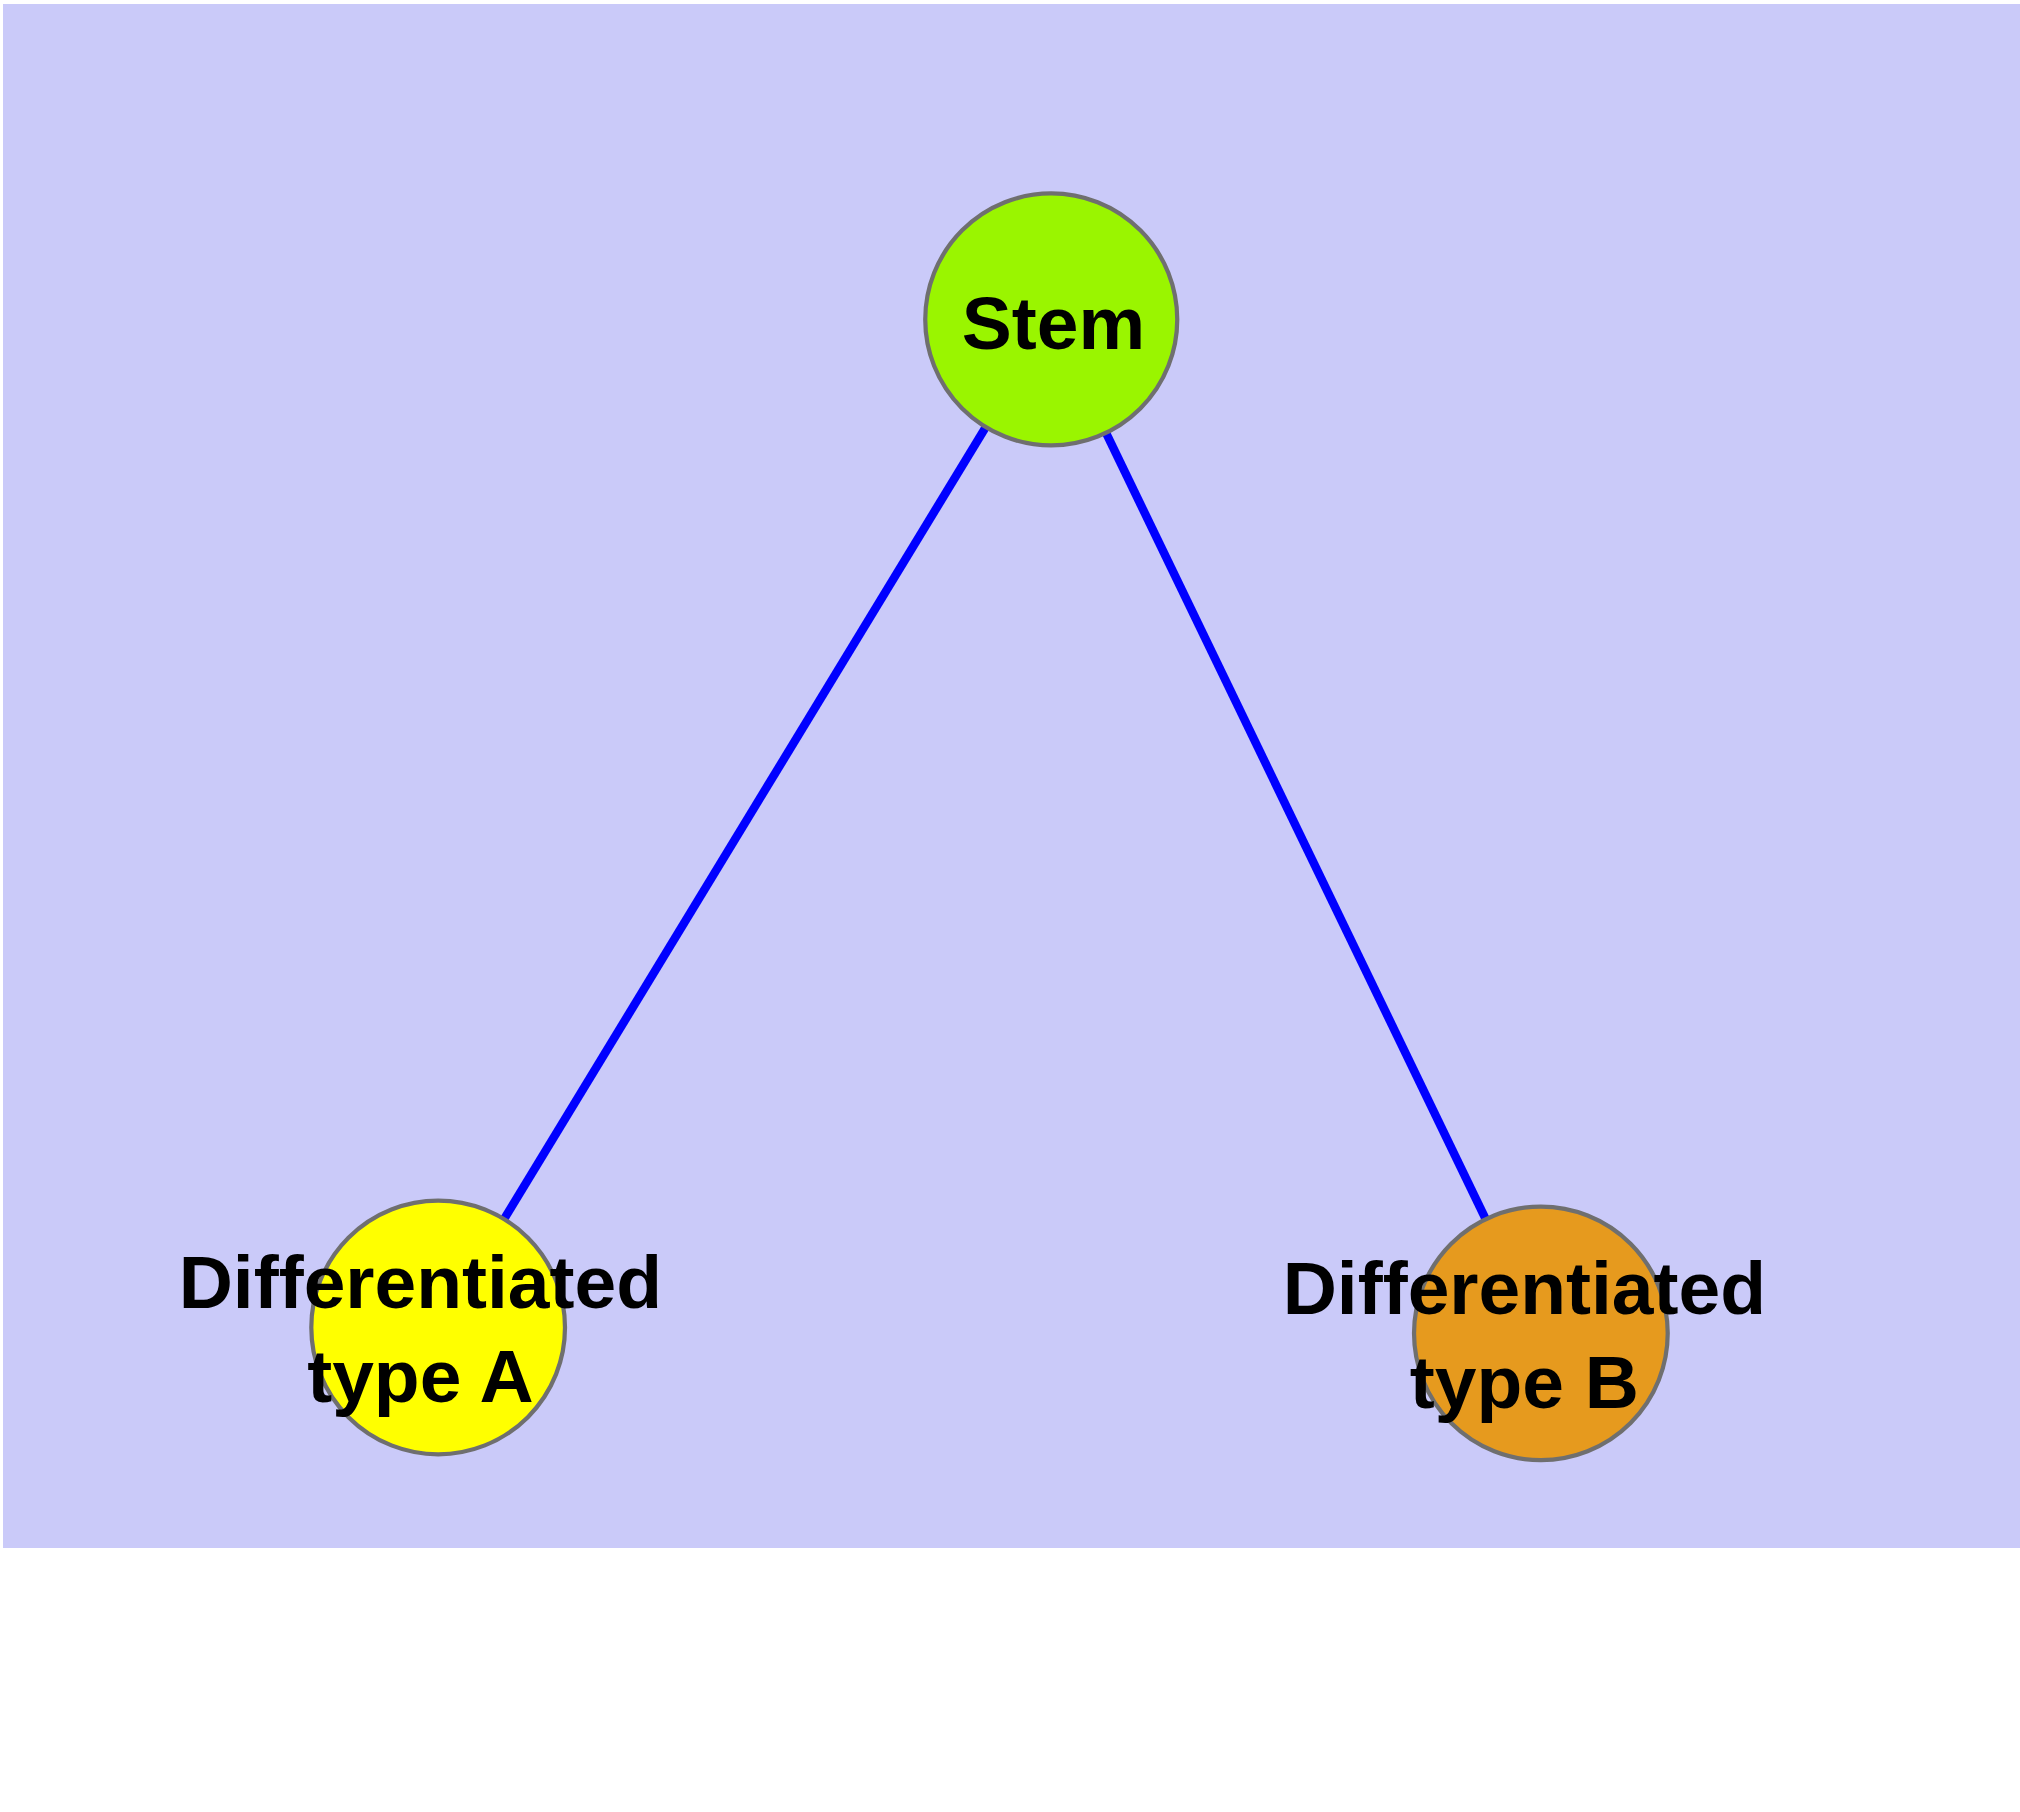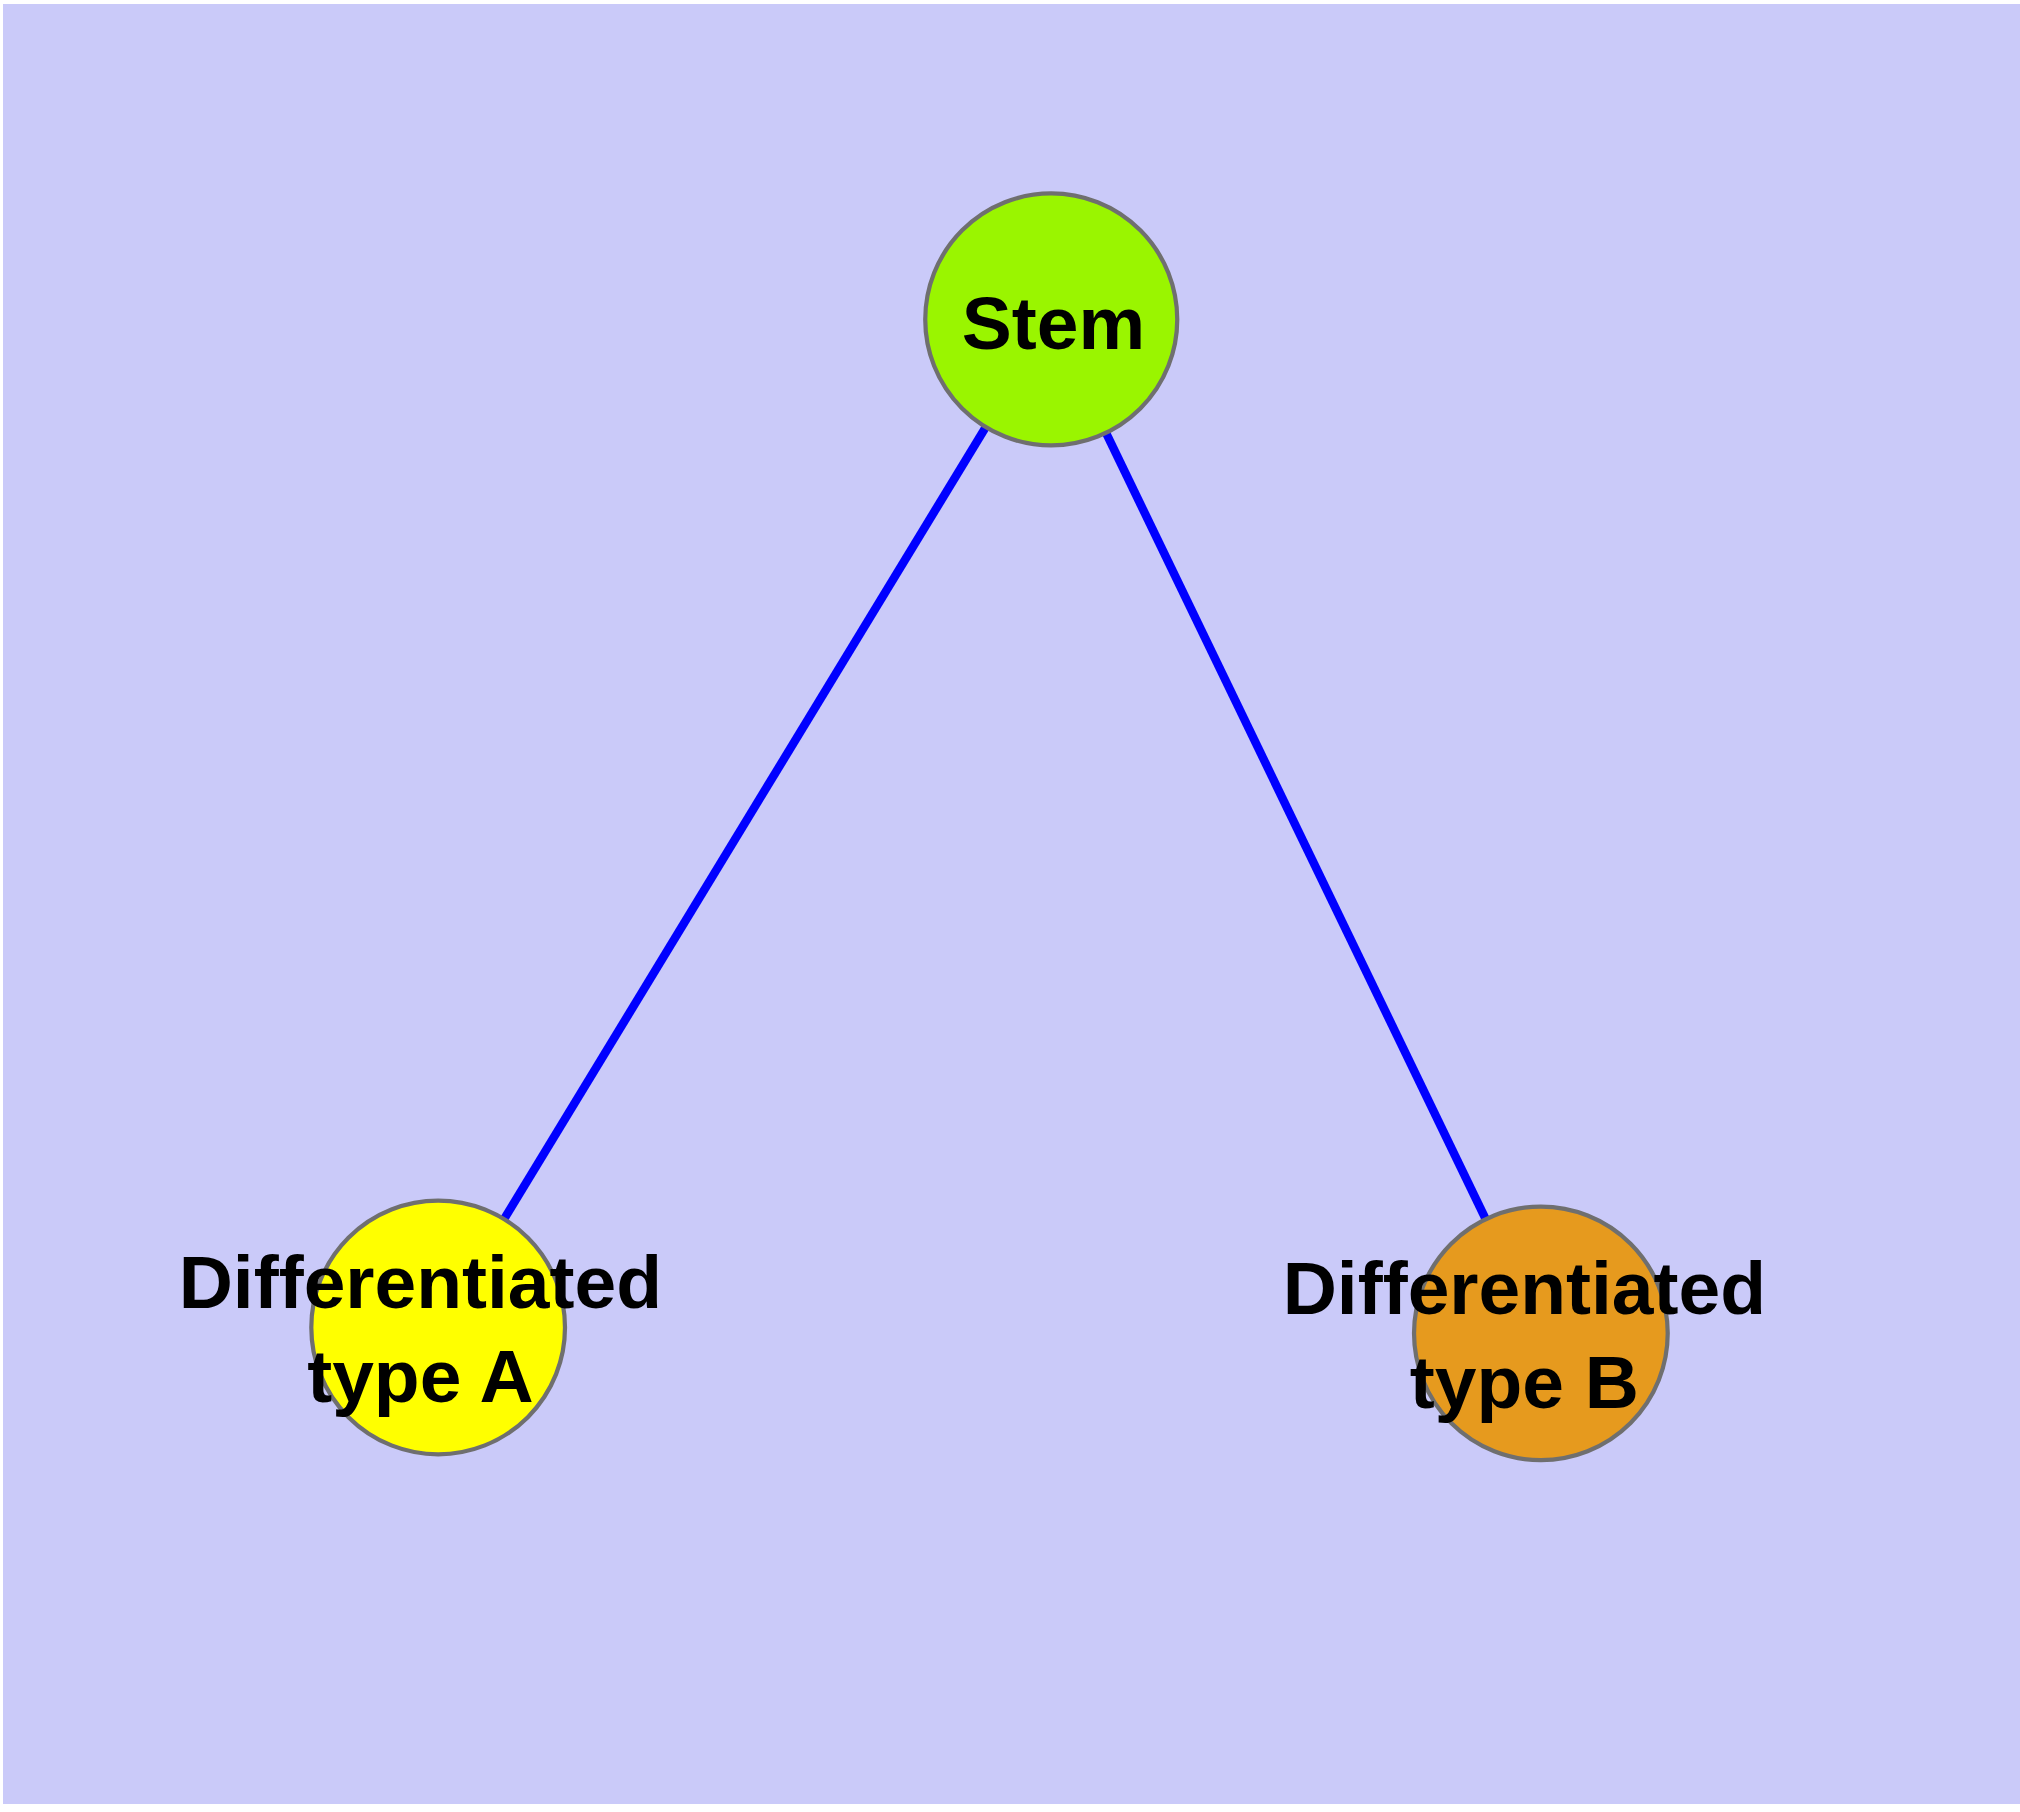--- a/index.html
+++ b/index.html
@@ -4,21 +4,21 @@
 <title>Stem cell differentiation diagram</title>
 <style>
   html, body {
     margin: 0;
     padding: 0;
     background: #ffffff;
   }
   .stage {
     position: relative;
     width: 2021px;
-    height: 1804px;
+    height: 1548px;
     background: #ffffff;
     font-family: "Liberation Sans", sans-serif;
     overflow: hidden;
   }
   
   .panel {
     position: absolute;
     left: 3.4px;
     top: 4.2px;
     width: 2017px;

